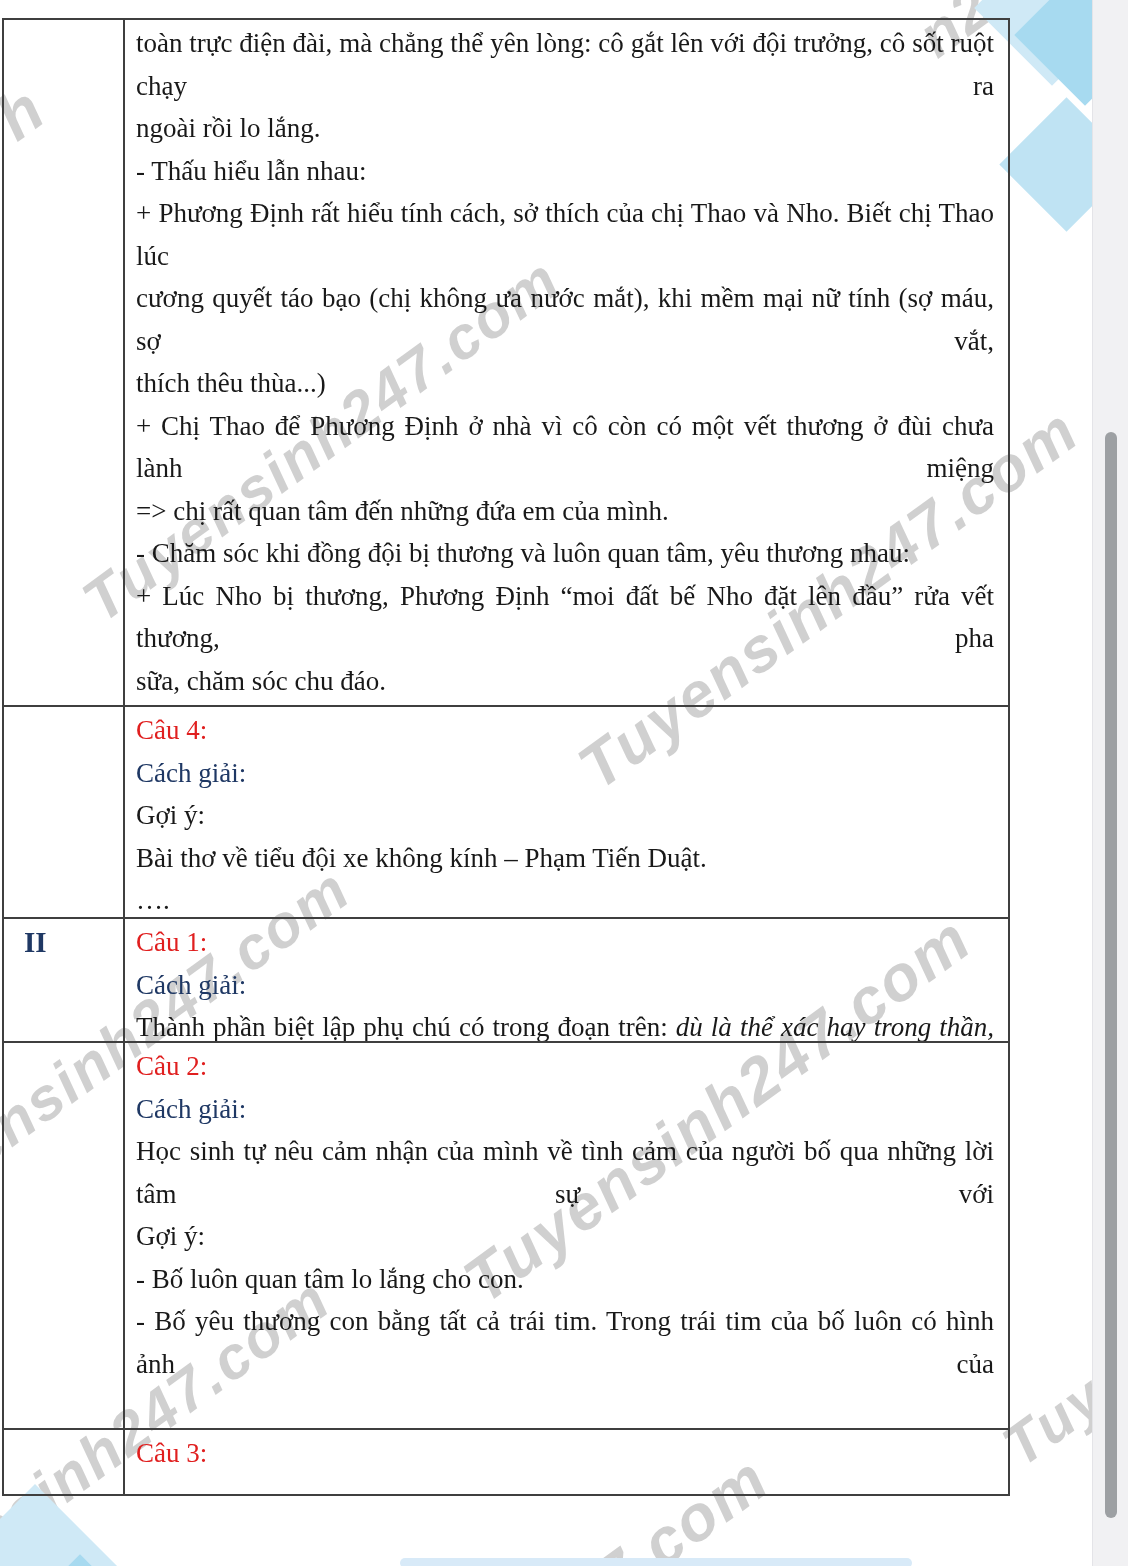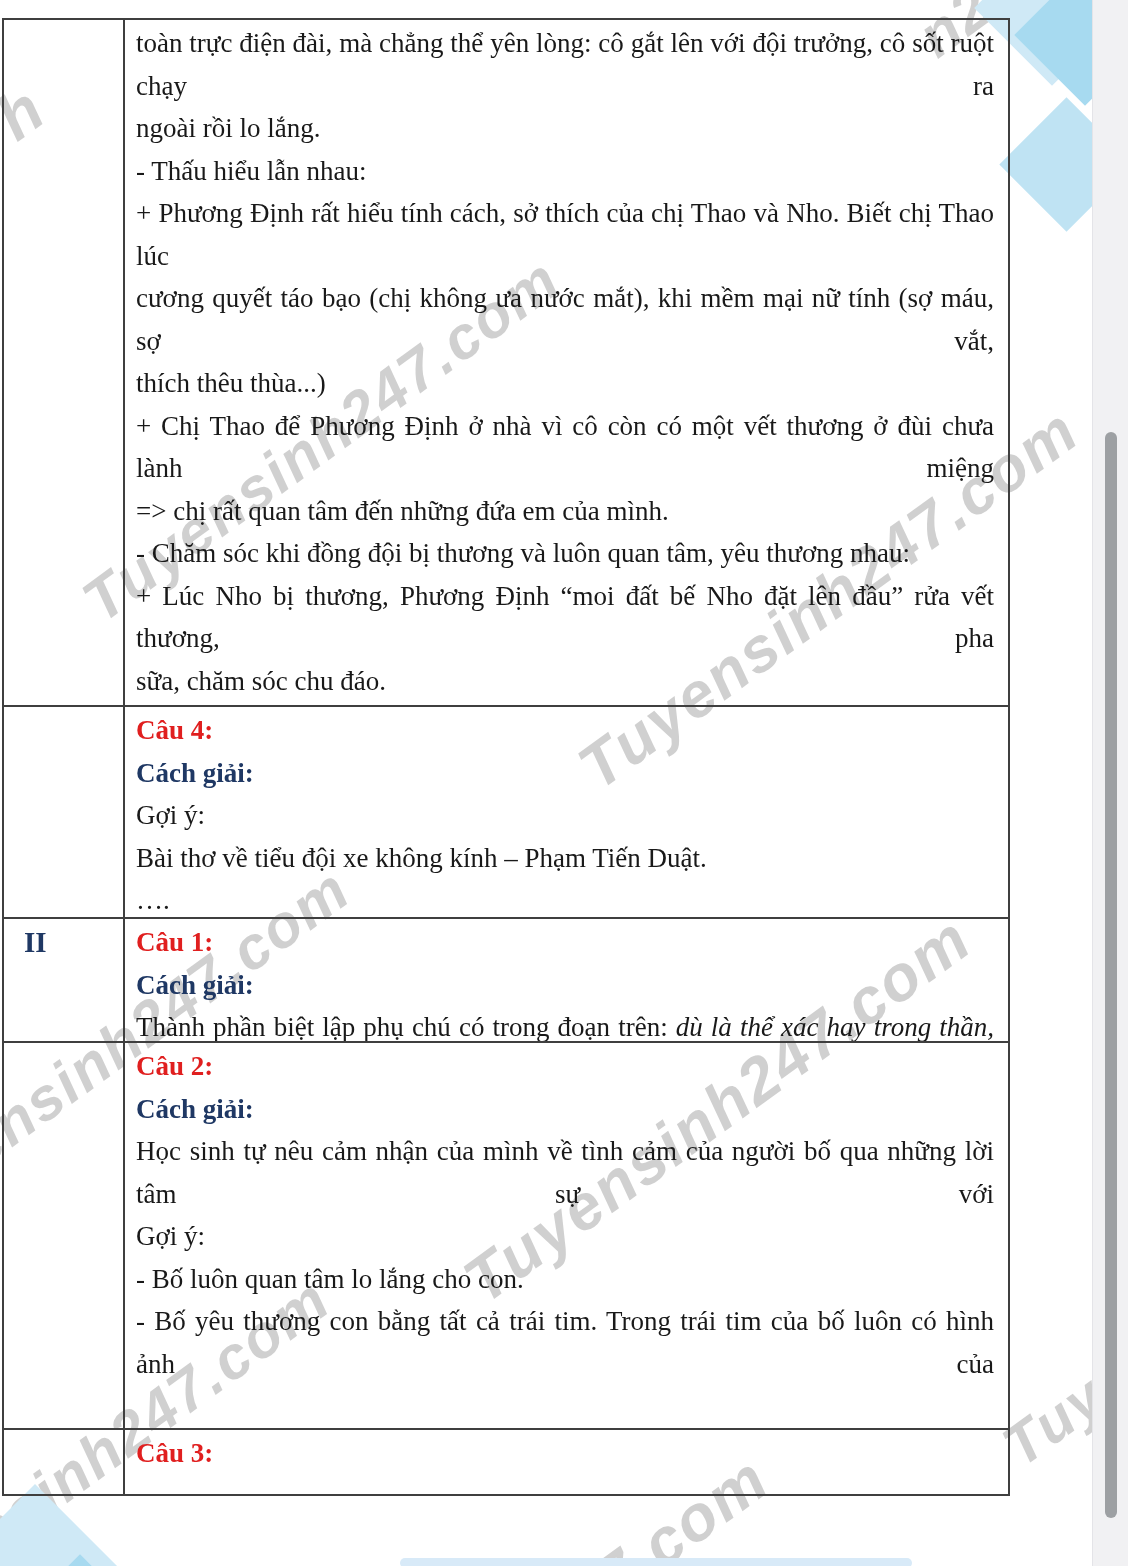--- a/index.html
+++ b/index.html
@@ -28,21 +28,21 @@
   .row + .row{border-top:2px solid #3f3f3f;}
   .h-r1{height:685px}.h-r2{height:212px}.h-r3{height:124px}.h-r4{height:387px}.h-r5{height:66px}
   .cell-label{
     width:121px;flex:0 0 121px;box-sizing:border-box;
     border-right:2px solid #3f3f3f;padding:2px 0 0 20px;
     font-weight:bold;font-size:29px;line-height:42.5px;color:#1f3864;
   }
   .cell-content{flex:1;min-width:0;padding:2px 14px 0 11px;overflow:hidden;}
   .line{font-size:27px;line-height:42.5px;color:#191919;text-align:left;}
   .line.j{text-align:justify;text-align-last:justify;}
-  .line.b{font-weight:bold;}
+  .line.b{font-weight:normal;}
   .line.i,.line .i{font-style:italic;}
   .line.c-red{color:#e01f1f;}
   .line.c-navy{color:#1f3864;}
   
   .scroll-track{
     position:absolute;z-index:5;top:0;right:0;width:35px;height:1566px;
     background:#f1f1f3;border-left:1px solid #e4e4e8;
   }
   .scroll-thumb{
     position:absolute;left:12px;top:432px;width:12px;height:1086px;

